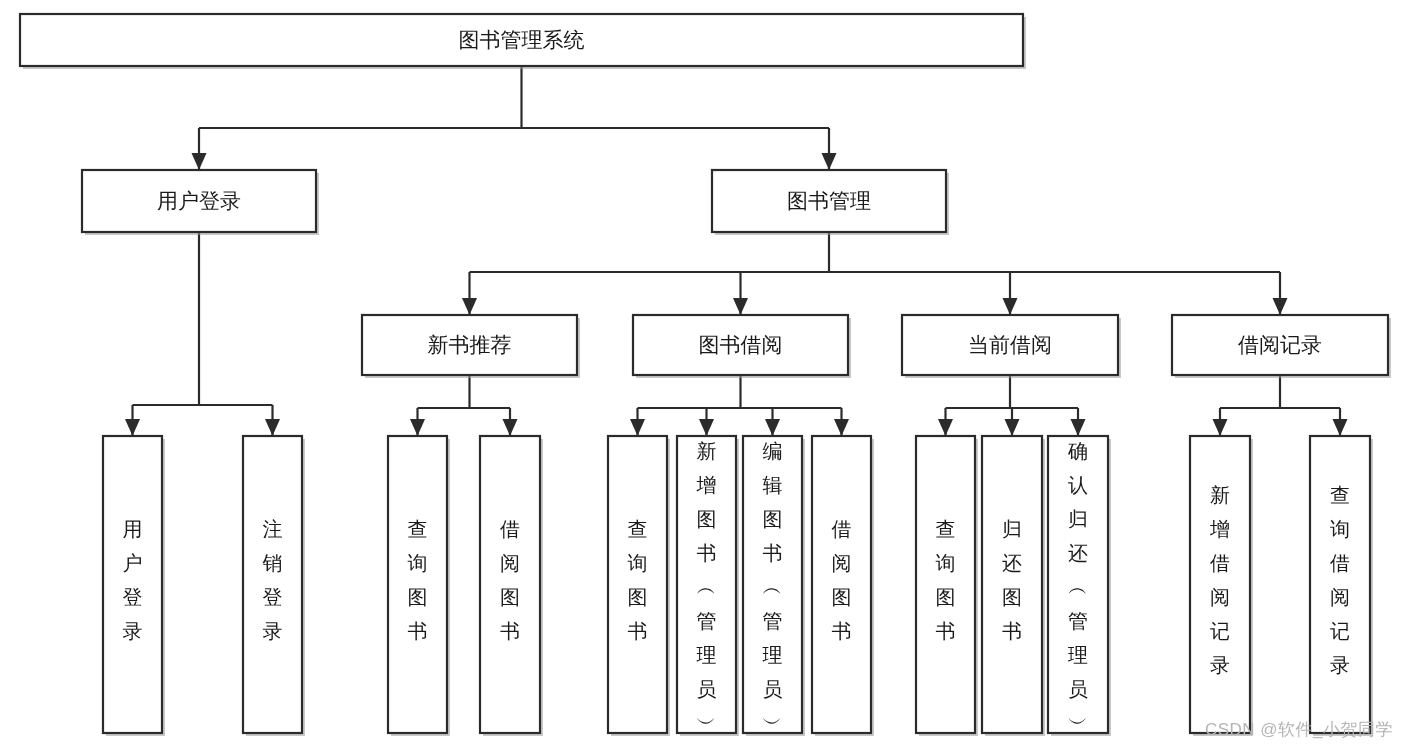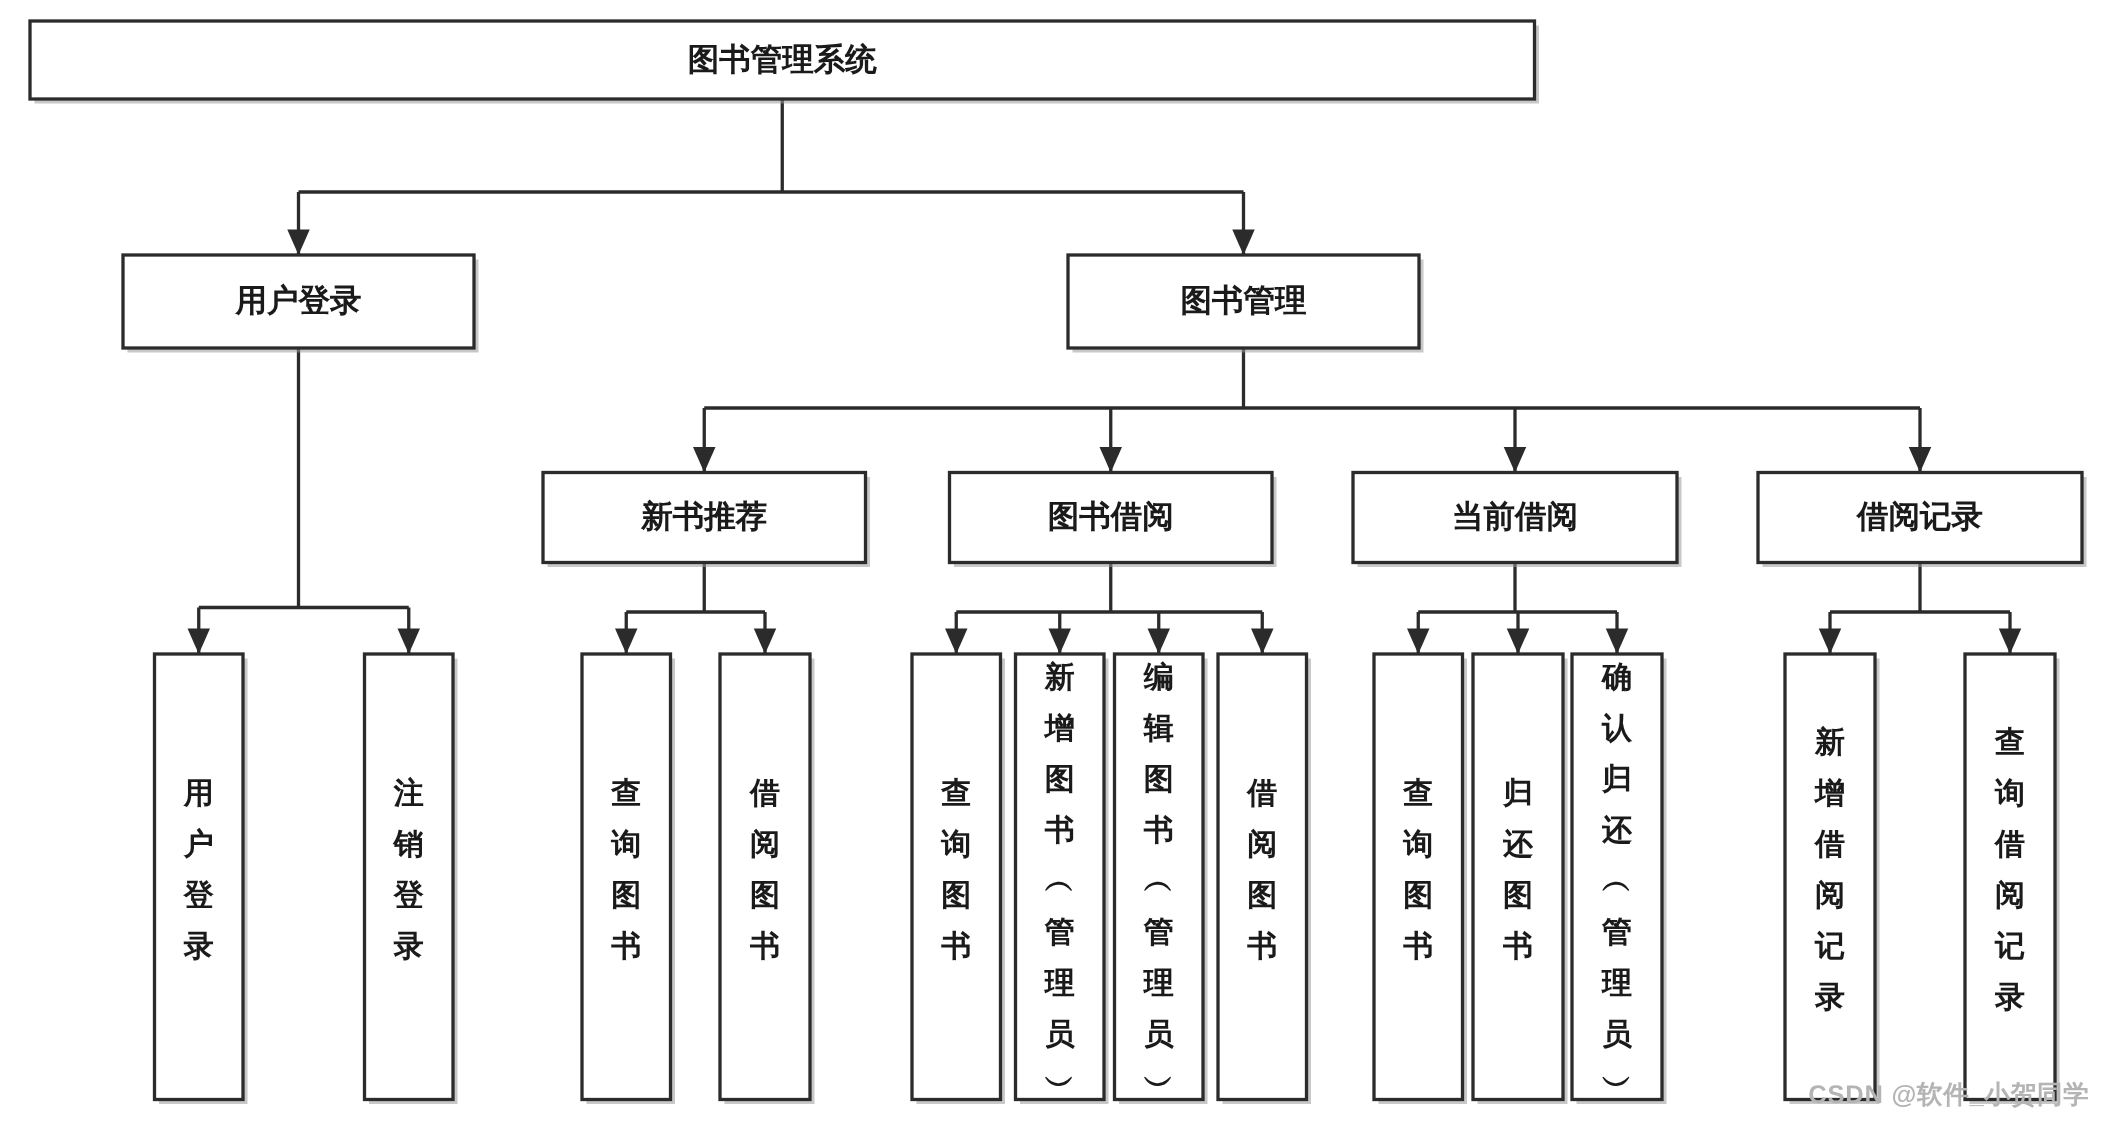--- a/index.html
+++ b/index.html
@@ -12,21 +12,20 @@
     height: 747px;
     font-family: "Liberation Sans", sans-serif;
     overflow: hidden;
     position: relative;
   }
   #diagram-root {
     position: relative;
     width: 1405px;
     height: 747px;
     background: #ffffff;
-    font-weight: bold;
   }
   svg.diagram {
     display: block;
     width: 1405px;
     height: 747px;
   }
   .node-rect {
     fill: #ffffff;
     stroke: #2b2b2b;
     stroke-width: 2.2;

